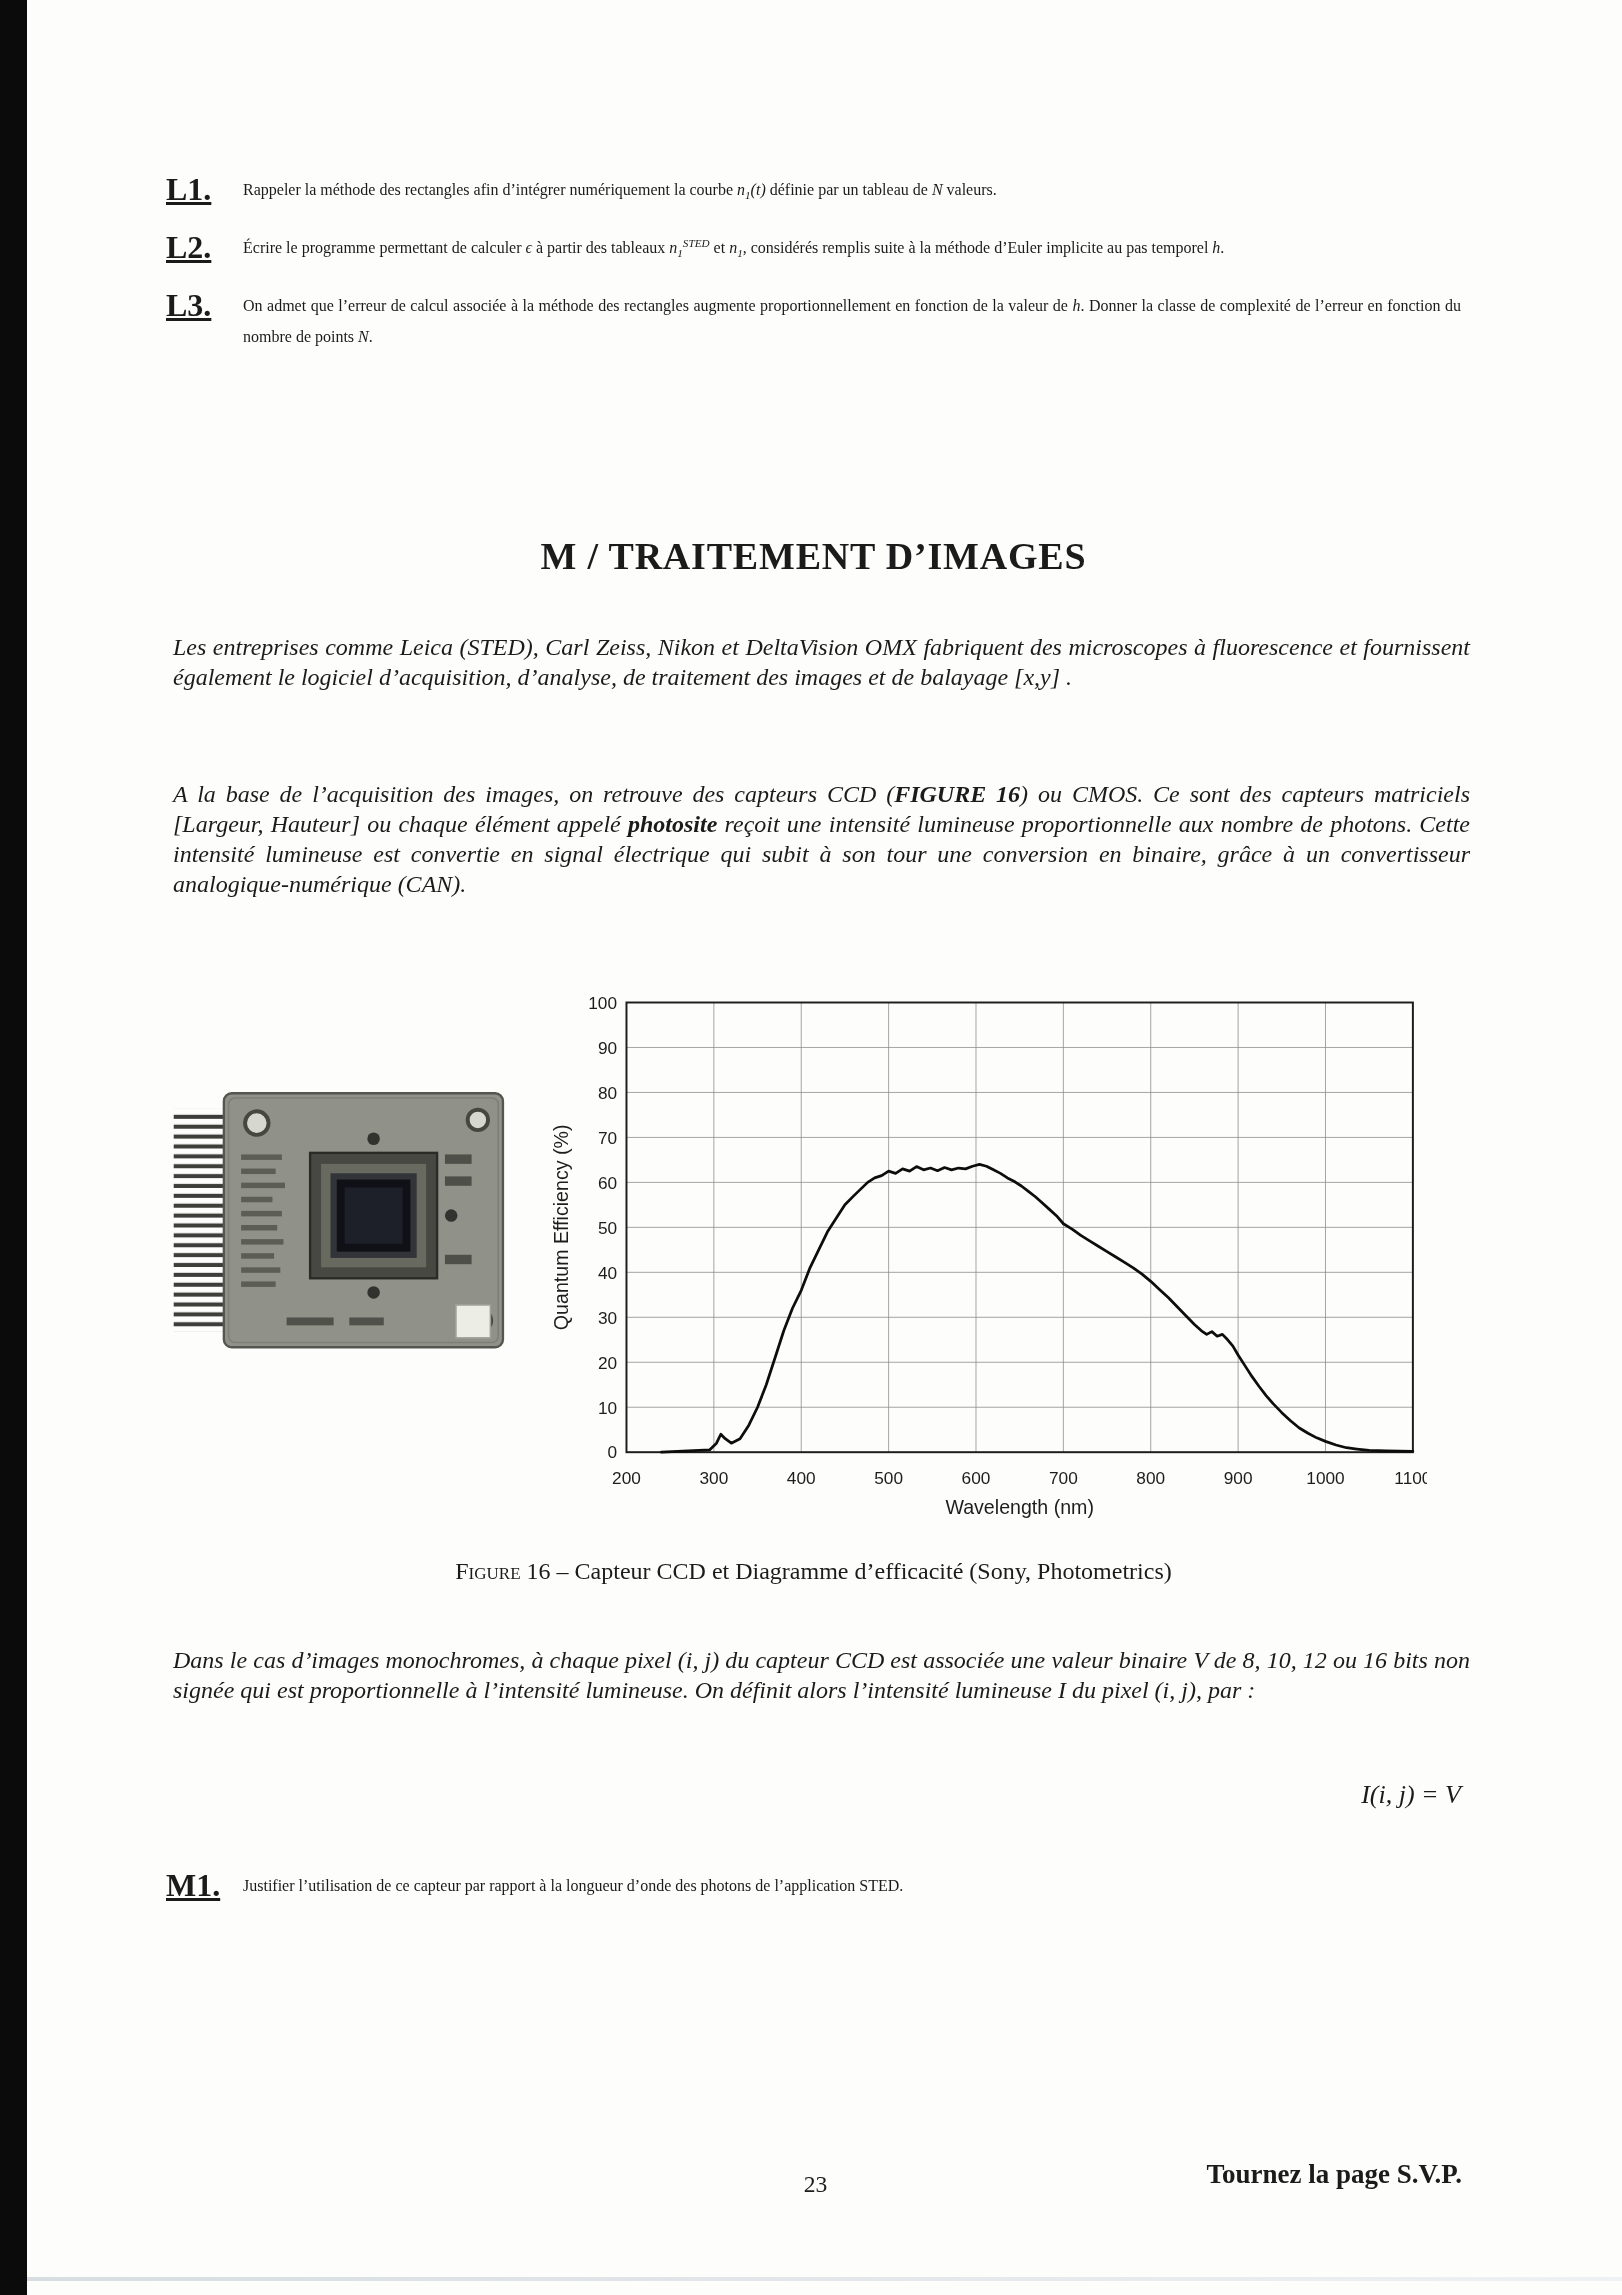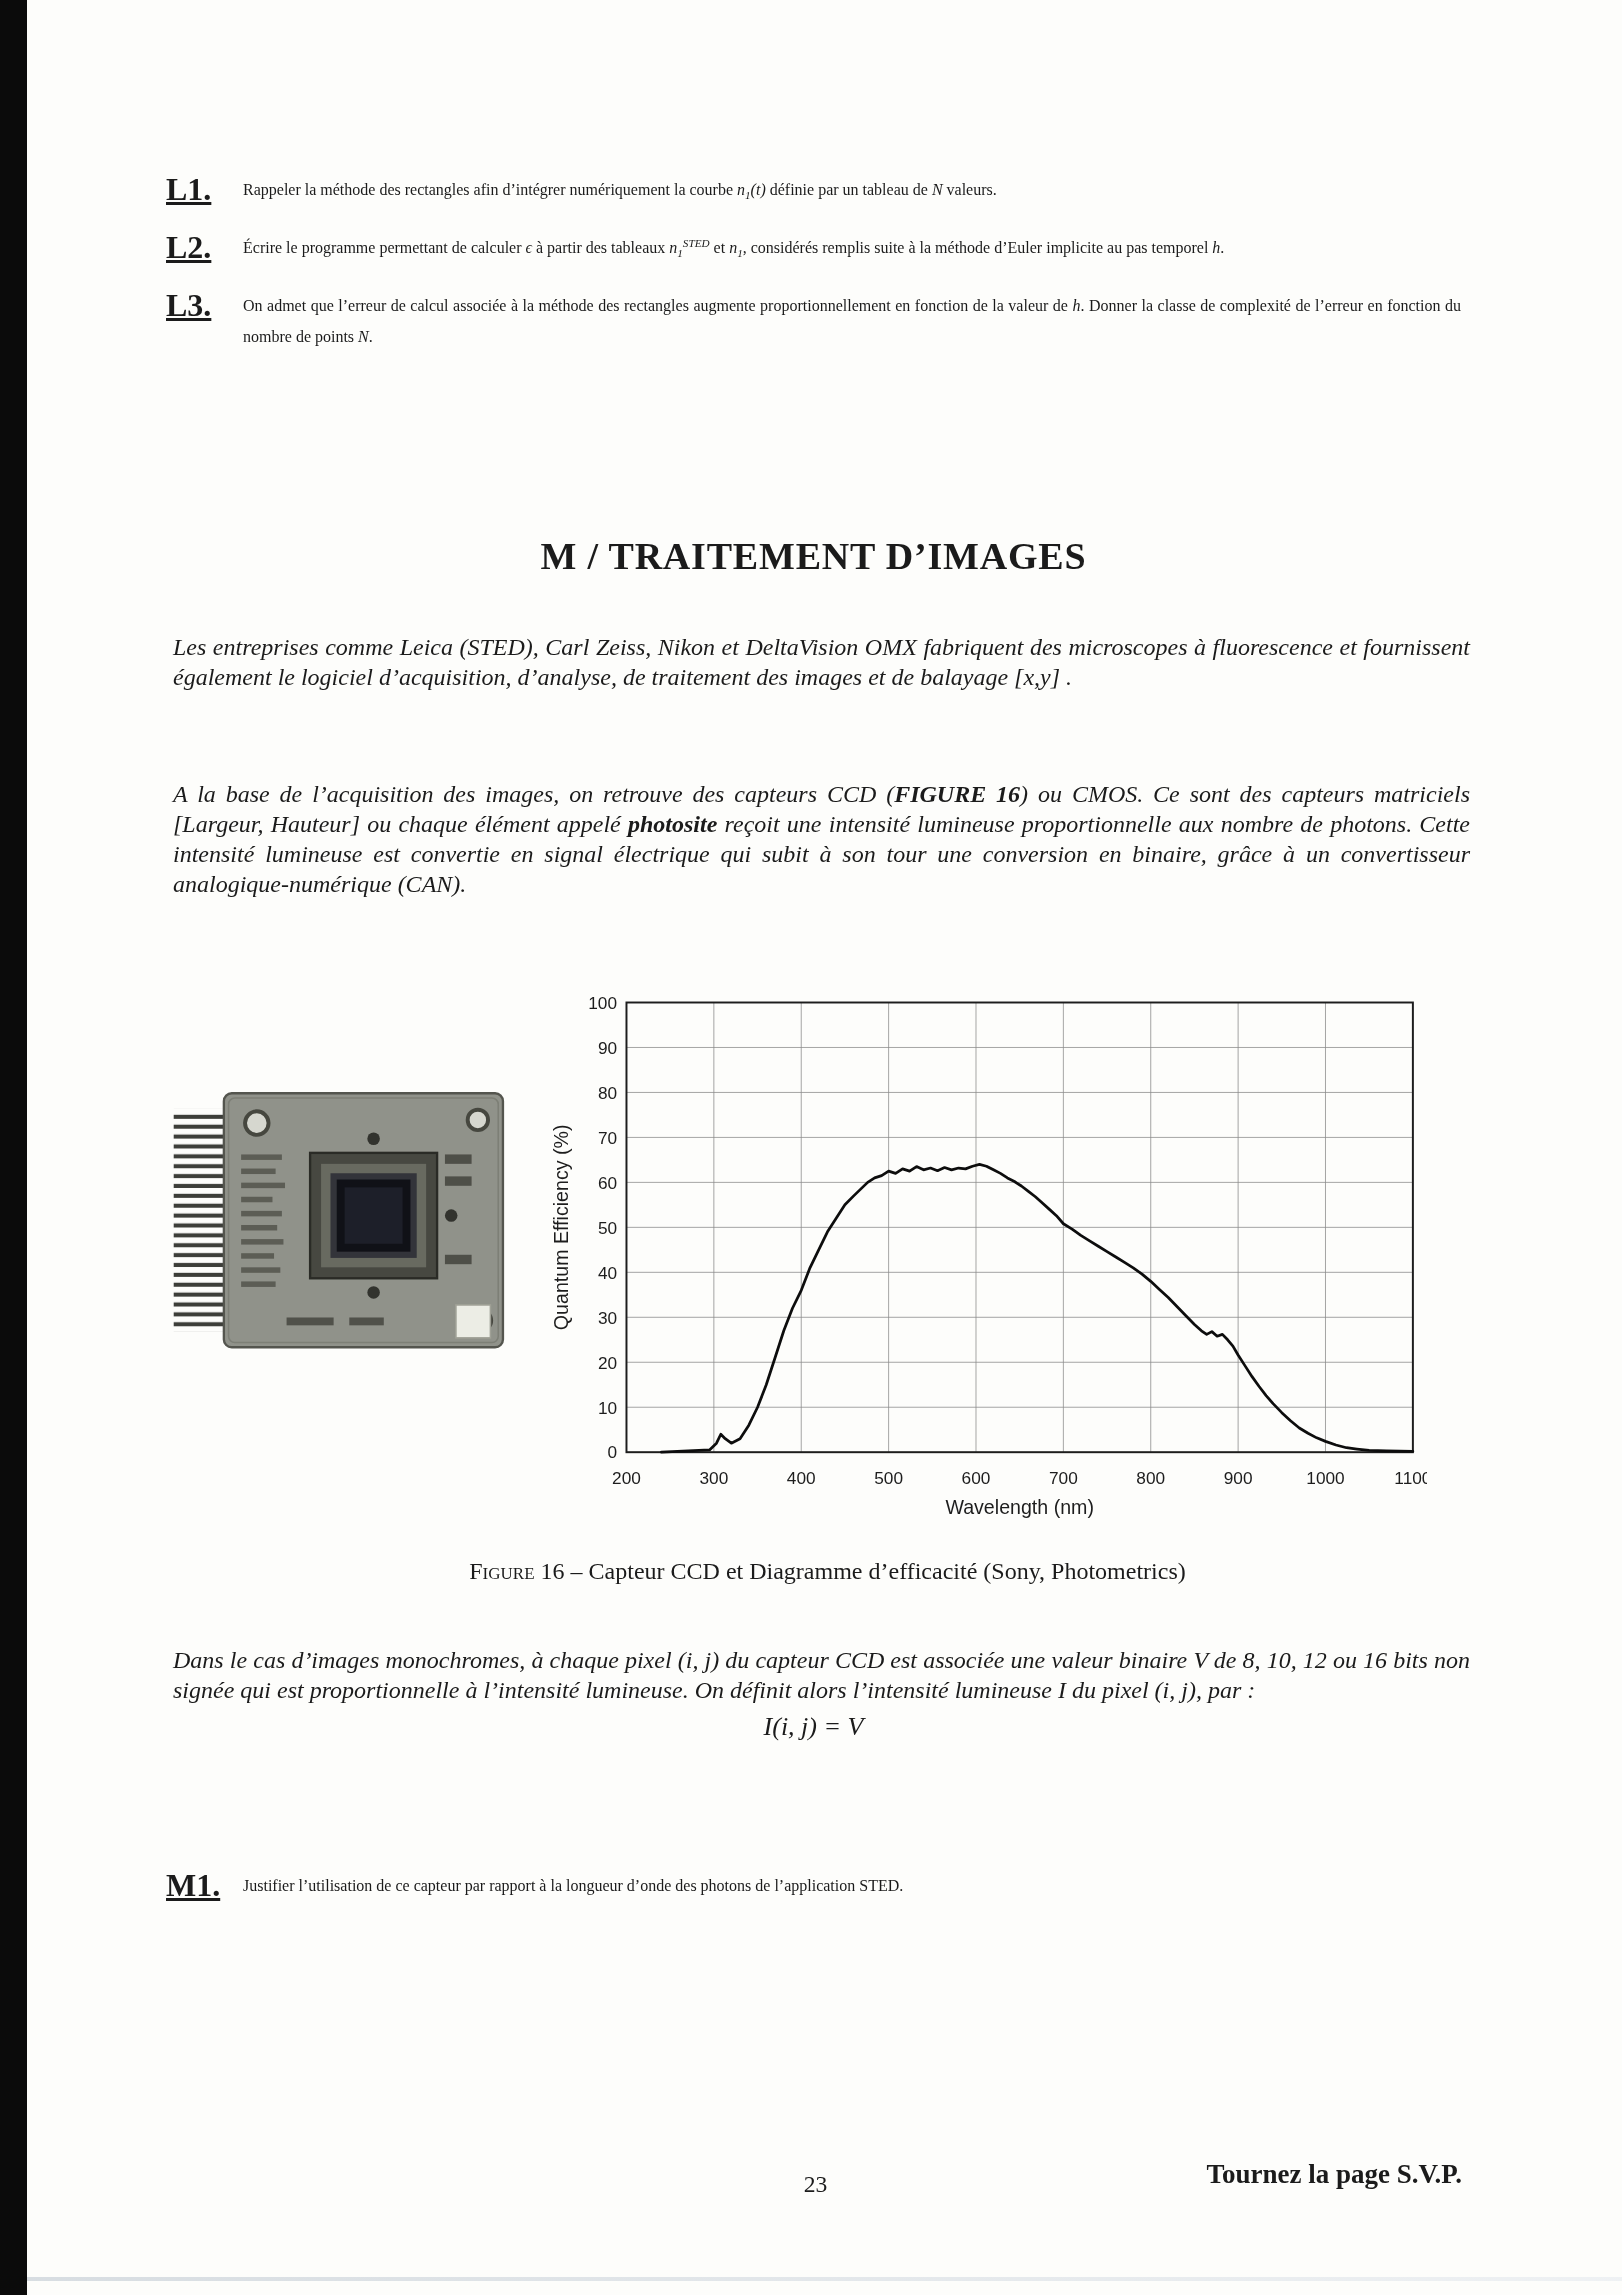--- a/index.html
+++ b/index.html
@@ -33,25 +33,25 @@
   .ccd{position:absolute;left:169px;top:1082px;width:341px;height:275px;}
   .ccd svg{width:100%;height:100%;}
   .chart{position:absolute;left:548px;top:985px;width:879px;height:542px;}
   .chart svg{width:100%;height:100%;}
   .chart .tick{font:22px "Liberation Sans","DejaVu Sans",sans-serif;fill:#1d1d1d;}
   .chart .axis-label{font:25px "Liberation Sans","DejaVu Sans",sans-serif;fill:#1d1d1d;}
   .chart .grid{stroke:#8c8c8c;stroke-width:1;}
   .chart .plot-border{fill:none;stroke:#1d1d1d;stroke-width:2.5;}
   .chart .curve{fill:none;stroke:#0d0d0d;stroke-width:3.5;stroke-linejoin:round;stroke-linecap:round;}
 
-  .caption{position:absolute;left:180px;top:1558px;width:1295px;margin:0;
+  .caption{position:absolute;left:166px;top:1558px;width:1295px;margin:0;
     text-align:center;font-size:24px;font-style:normal;}
 
-  .formula{position:absolute;left:166px;top:1712px;width:1295px;
-    text-align:center;font-size:26px;font-style:italic;}
+  .formula{position:absolute;left:166px;top:1780px;width:1295px;
+    text-align:right;font-size:26px;font-style:italic;}
 
   .m-question{position:absolute;left:166px;top:1870px;width:1295px;display:flex;}
 
   .page-number{position:absolute;left:168px;top:2171px;width:1295px;
     text-align:center;font-size:23.6px;}
   .turn-notice{position:absolute;right:161px;top:2159px;
     font-size:27px;font-weight:bold;}
 
   .seg-b{font-weight:bold;}
   .seg-i{font-style:italic;}

